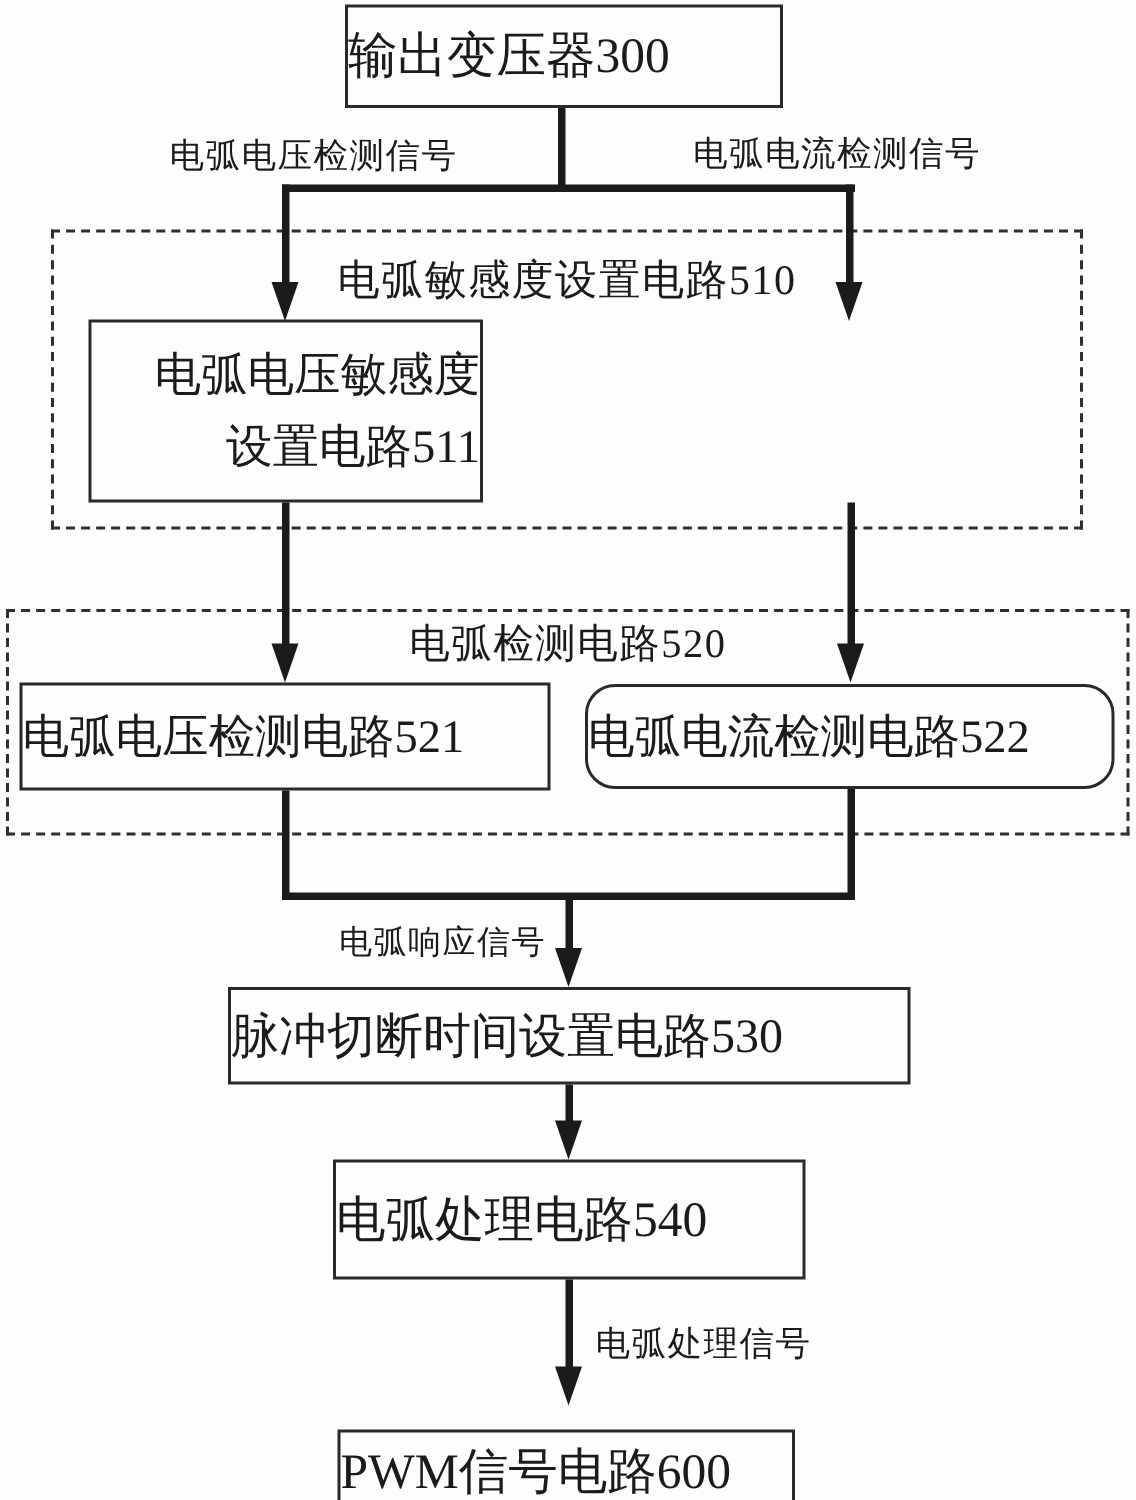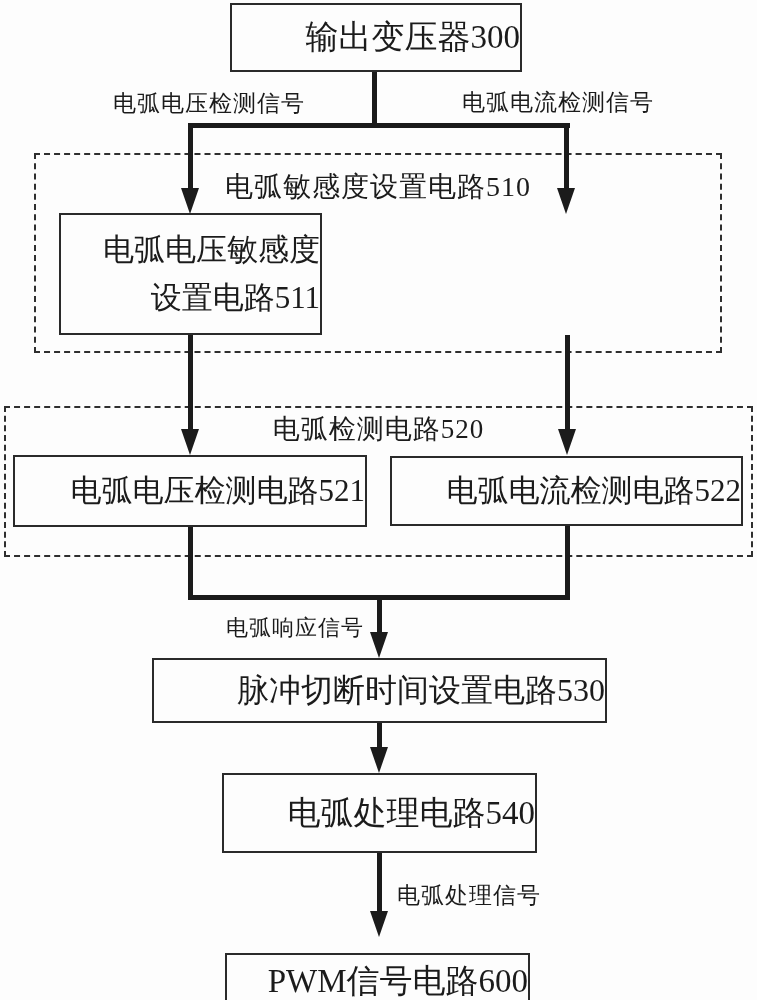--- a/index.html
+++ b/index.html
@@ -16,21 +16,21 @@
     color: #1b1b1b;
     overflow: hidden;
   }
   
   .node {
     position: absolute;
     border: 2px solid #2a2a2a;
     background: #fdfdfd;
     display: flex;
     align-items: center;
-    justify-content: flex-end;
+    justify-content: flex-start;
     text-align: center;
     box-sizing: border-box;
     z-index: 3;
   }
   .node .txt { display: block; }
   .node.two-line {
     flex-direction: column;
     align-items: flex-end;
     justify-content: center;
     text-align: left;
@@ -106,25 +106,25 @@
 
   <div class="vline" style="left:188px; top:335px; width:5px; height:96px;"></div>
   <div class="arrow-down" style="left:181px; top:429px;"></div>
 
   <div class="vline" style="left:565px; top:335px; width:5px; height:96px;"></div>
   <div class="arrow-down" style="left:558px; top:429px;"></div>
 
   <div class="group" style="left:4px; top:406px; width:749px; height:151px;"></div>
   <div class="group-title" style="left:4px; top:411px; width:749px; font-size:27px;">电弧检测电路520</div>
 
-  <div class="node" style="left:13px; top:455px; width:354px; height:72px; font-size:31px;padding-left:20px;">
+  <div class="node" style="left:13px; top:455px; width:354px; height:72px; font-size:31px;">
     <span class="txt">电弧电压检测电路521</span>
   </div>
 
-  <div class="node" style="left:390px; top:456px; width:353px; height:70px; font-size:31px;">
+  <div class="node" style="left:390px; top:456px; width:353px; height:70px; font-size:31px;border-radius:20px;">
     <span class="txt">电弧电流检测电路522</span>
   </div>
 
   <div class="vline" style="left:188px; top:527px; width:5px; height:71px;"></div>
   <div class="vline" style="left:565px; top:526px; width:5px; height:72px;"></div>
   <div class="hline" style="left:188px; top:595px; width:382px; height:5px;"></div>
 
   <div class="vline" style="left:377px; top:598px; width:5px; height:36px;"></div>
   <div class="arrow-down" style="left:370px; top:632px;"></div>
   <div class="sig-label" style="left:226px; top:613px; font-size:22px;">电弧响应信号</div>

